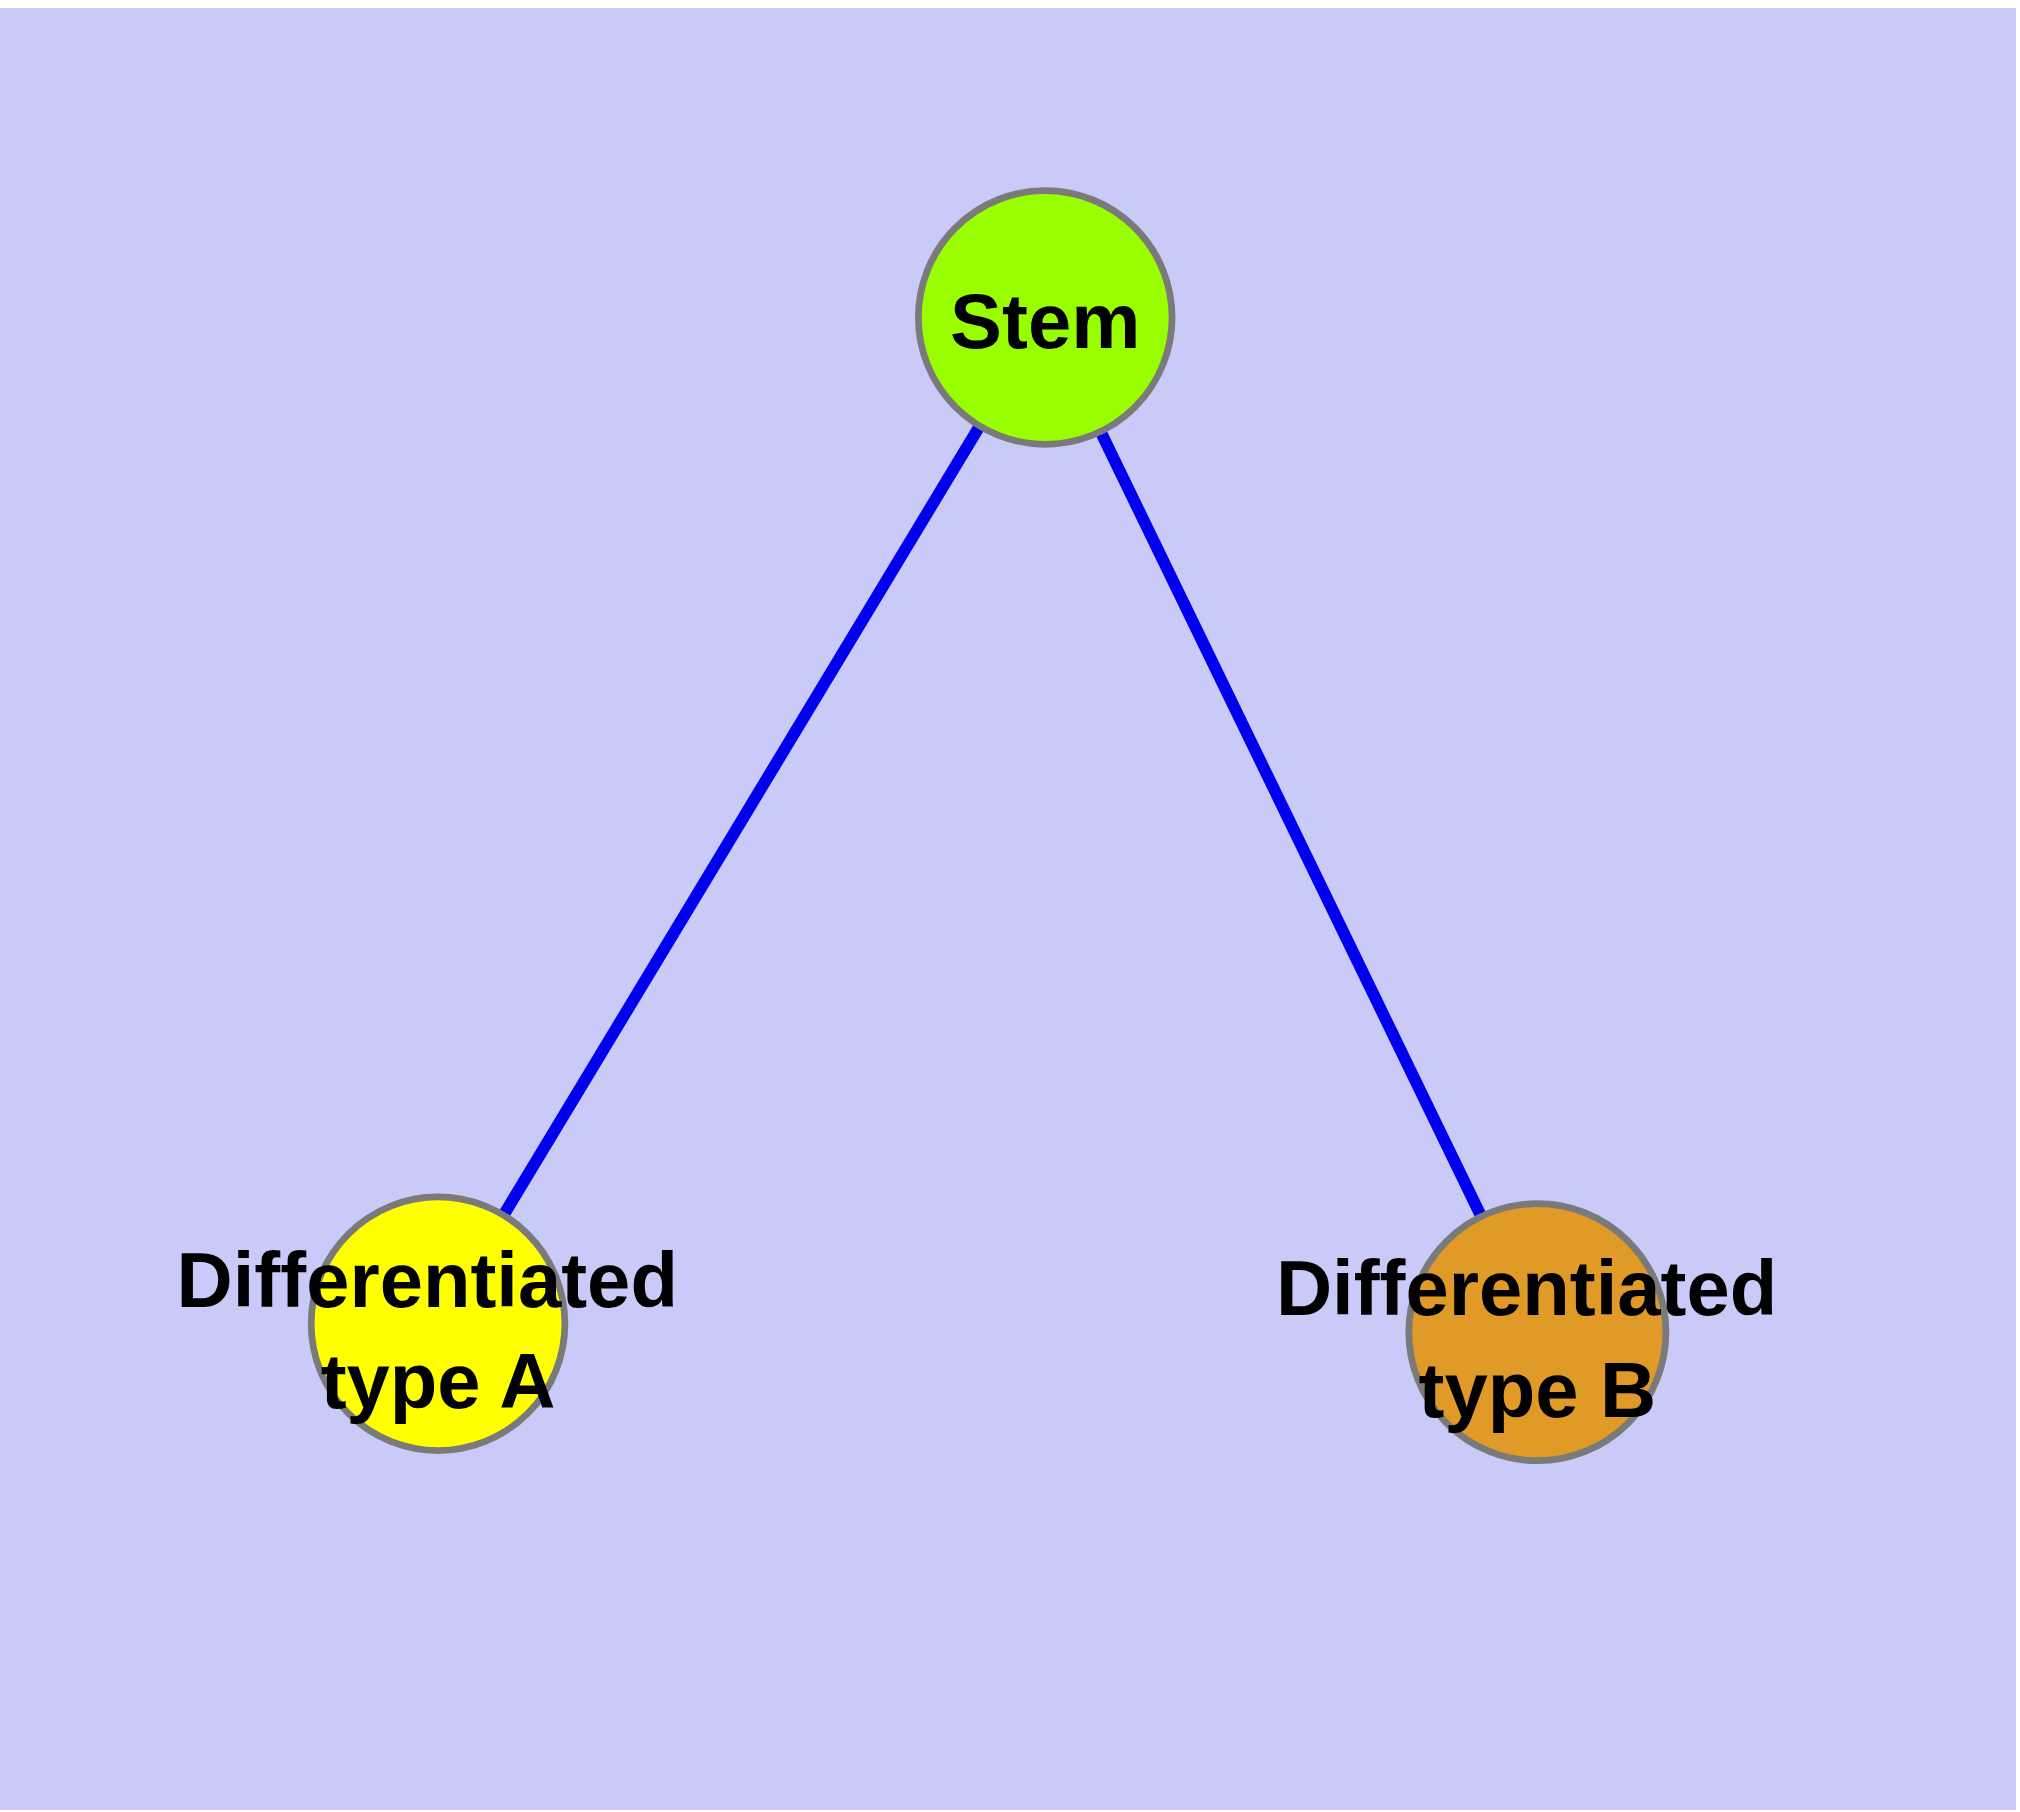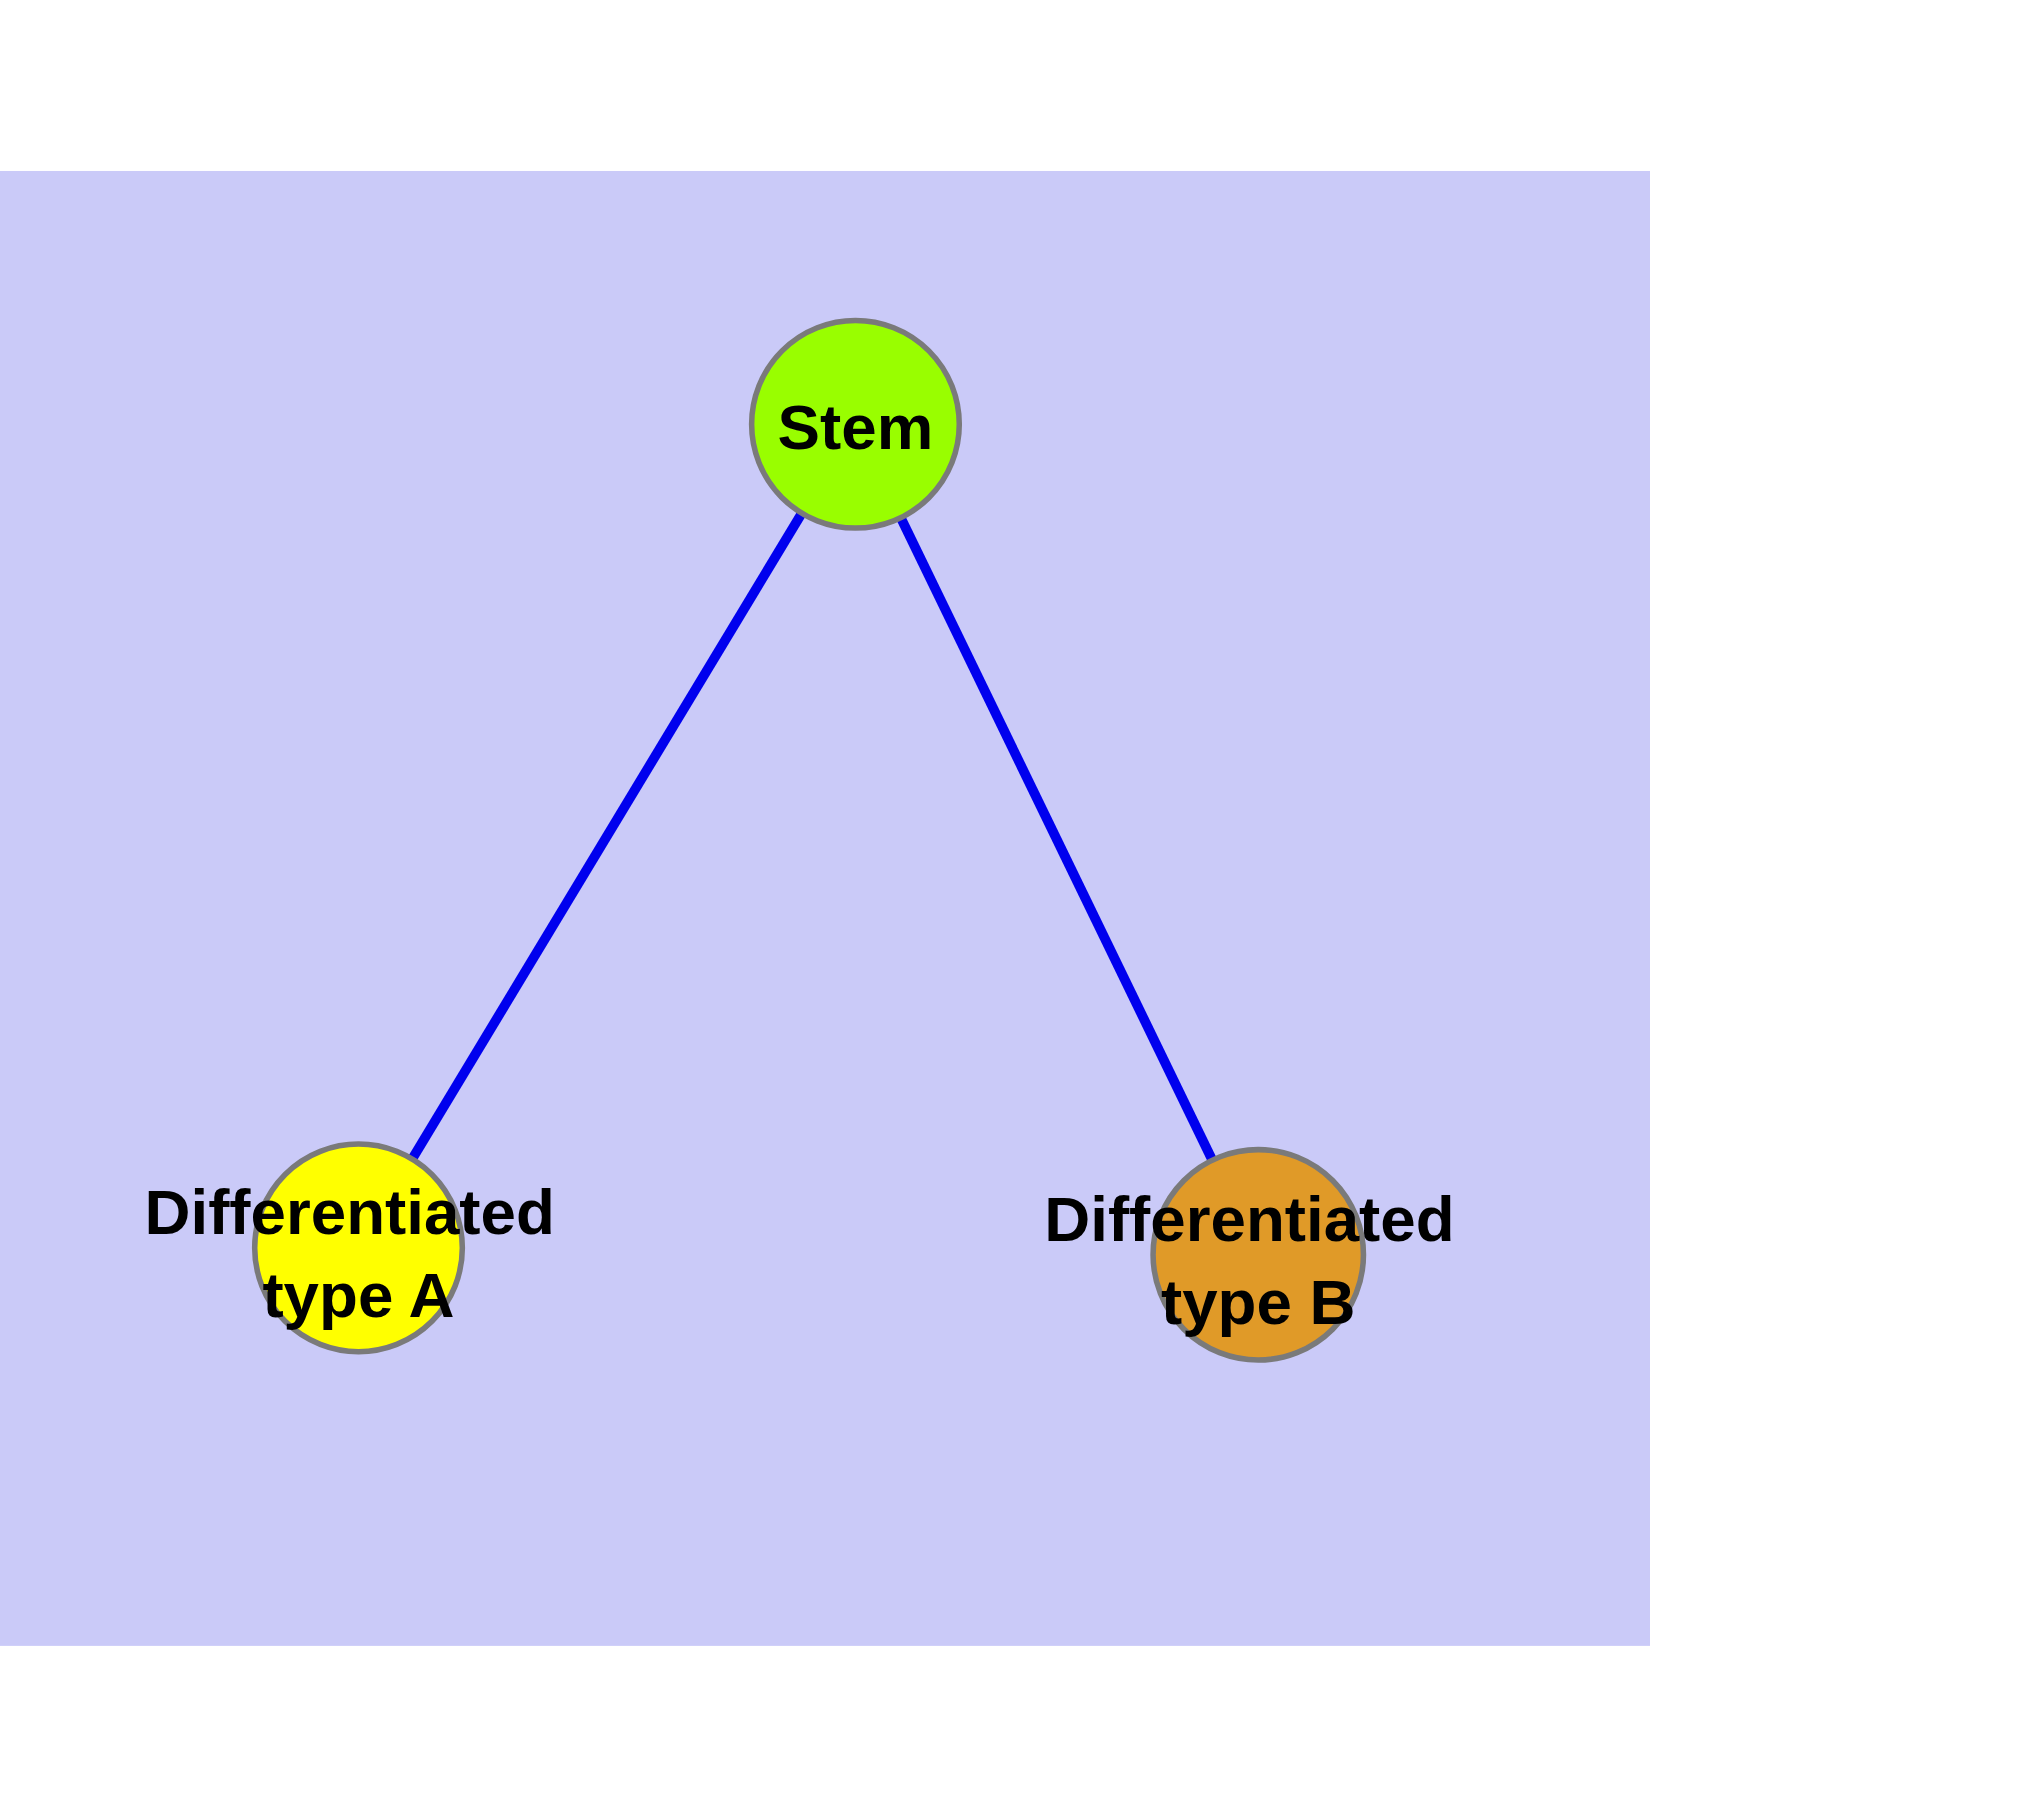--- a/index.html
+++ b/index.html
@@ -1,21 +1,21 @@
 <!DOCTYPE html>
 <html style="font-size:13.6px"><head>
 <meta charset="utf-8">
 <style>
   html, body {
     margin: 0;
     padding: 0;
     background: #ffffff;
   }
   .stage {
-    width: 1650px;
+    width: 2016px;
     height: 1812px;
     position: relative;
     background: #ffffff;
     overflow: hidden;
   }
   .stage svg {
     display: block;
     width: 100%;
     height: 100%;
   }

